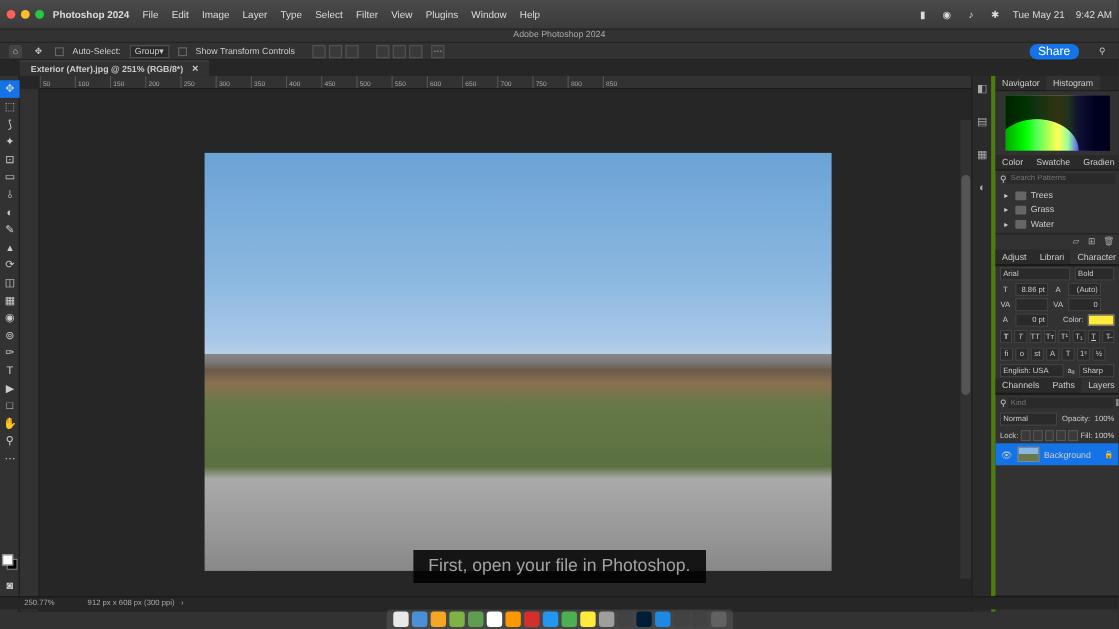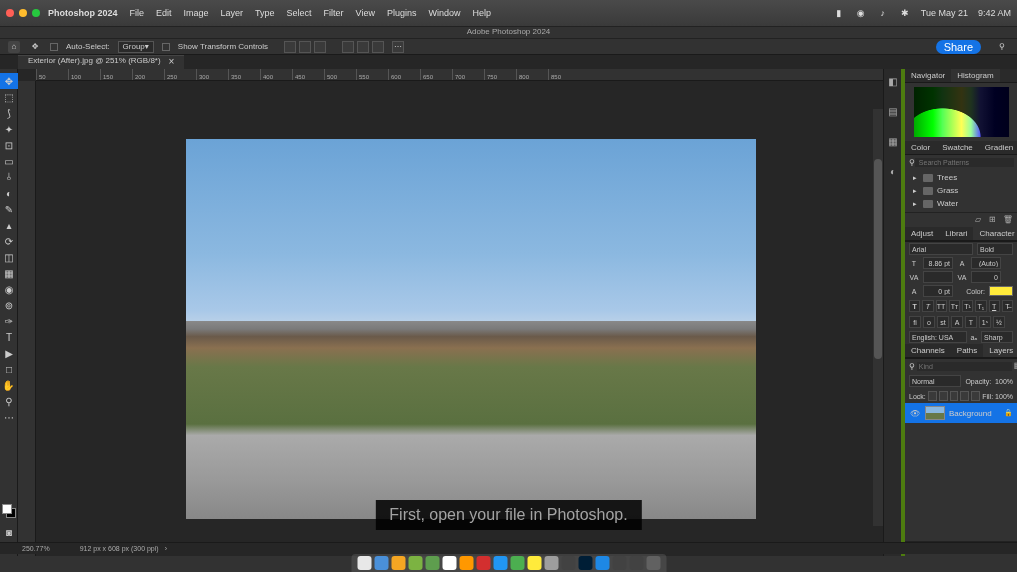--- a/index.html
+++ b/index.html
@@ -26,21 +26,21 @@
     .move-icon { width: 14px; height: 14px; display: flex; align-items: center; justify-content: center; }
     .opt-checkbox { width: 8px; height: 8px; border: 1px solid #666; }
     .opt-dropdown { background: #2a2a2a; border: 1px solid #555; padding: 0 4px; font-size: 8px; color: #ccc; height: 12px; display: flex; align-items: center; }
     .align-icons { display: flex; gap: 3px; margin-left: 8px; }
     .align-icon { width: 12px; height: 12px; background: #3a3a3a; border: 1px solid #555; cursor: pointer; }
     .share-btn { margin-left: auto; background: #1473e6; color: white; padding: 1px 8px; border-radius: 10px; font-size: 11px; cursor: pointer; }
     .search-btn { width: 14px; height: 14px; margin-left: 6px; display: flex; align-items: center; justify-content: center; cursor: pointer; }
     
     
     .tab-bar { height: 14px; background: #262626; display: flex; align-items: center; padding-left: 18px; font-size: 8px; color: #ccc; }
-    .doc-tab { background: #323232; padding: 0 10px; height: 100%; display: flex; border-top: 1px solid #444; }
+    .doc-tab { background: #323232; padding: 0 10px; height: 100%; display: flex; align-items: center; border-top: 1px solid #444; font-weight: bold; }
     .close-tab { margin-left: 8px; cursor: pointer; font-size: 10px; }
     
     
     .main-area { display: flex; height: calc(100% - 85px); }
     
     
     .toolbar { width: 18px; background: #323232; border-right: 1px solid #1a1a1a; display: flex; flex-direction: column; padding-top: 4px; }
     .tool { width: 18px; height: 16px; display: flex; align-items: center; justify-content: center; cursor: pointer; font-size: 10px; color: #ccc; }
     .tool.active { background: #1473e6; }
     .color-swatches { margin-top: auto; margin-bottom: 4px; position: relative; width: 18px; height: 18px; }

